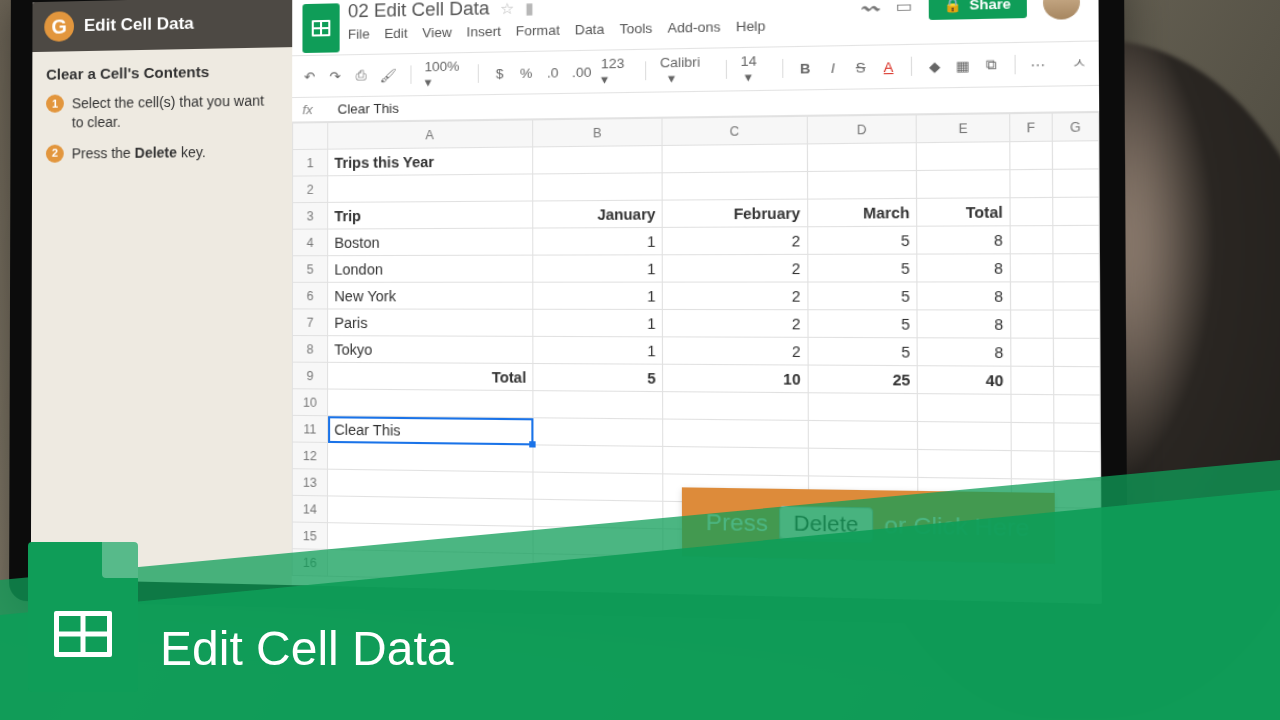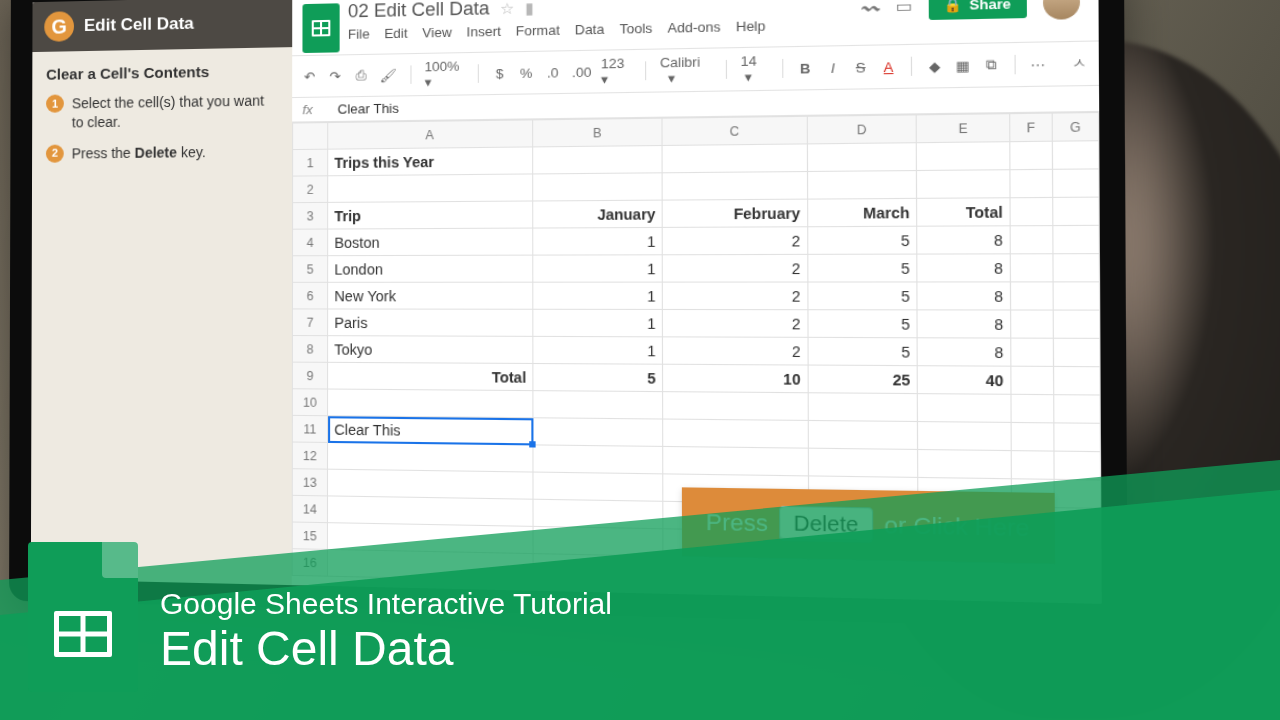--- a/index.html
+++ b/index.html
@@ -566,16 +566,15 @@
   <div class="promo-shape">
     <svg viewBox="0 0 1280 260" preserveAspectRatio="none">
       <polygon points="0,120 1280,0 1280,260 0,260" fill="rgba(15,157,88,0.75)"></polygon>
       <polygon points="0,155 1280,30 1280,260 0,260" fill="rgba(15,157,88,0.92)"></polygon>
     </svg>
   </div>
   <div class="promo-logo">
       <div class="grid"></div>
     </div>
   <div class="promo-text">
-    <div class="line1">Google Sheets Interactive Tutorial</div>
     <div class="line2">Edit Cell Data</div>
   </div>
 </div>
 
 </body></html>

